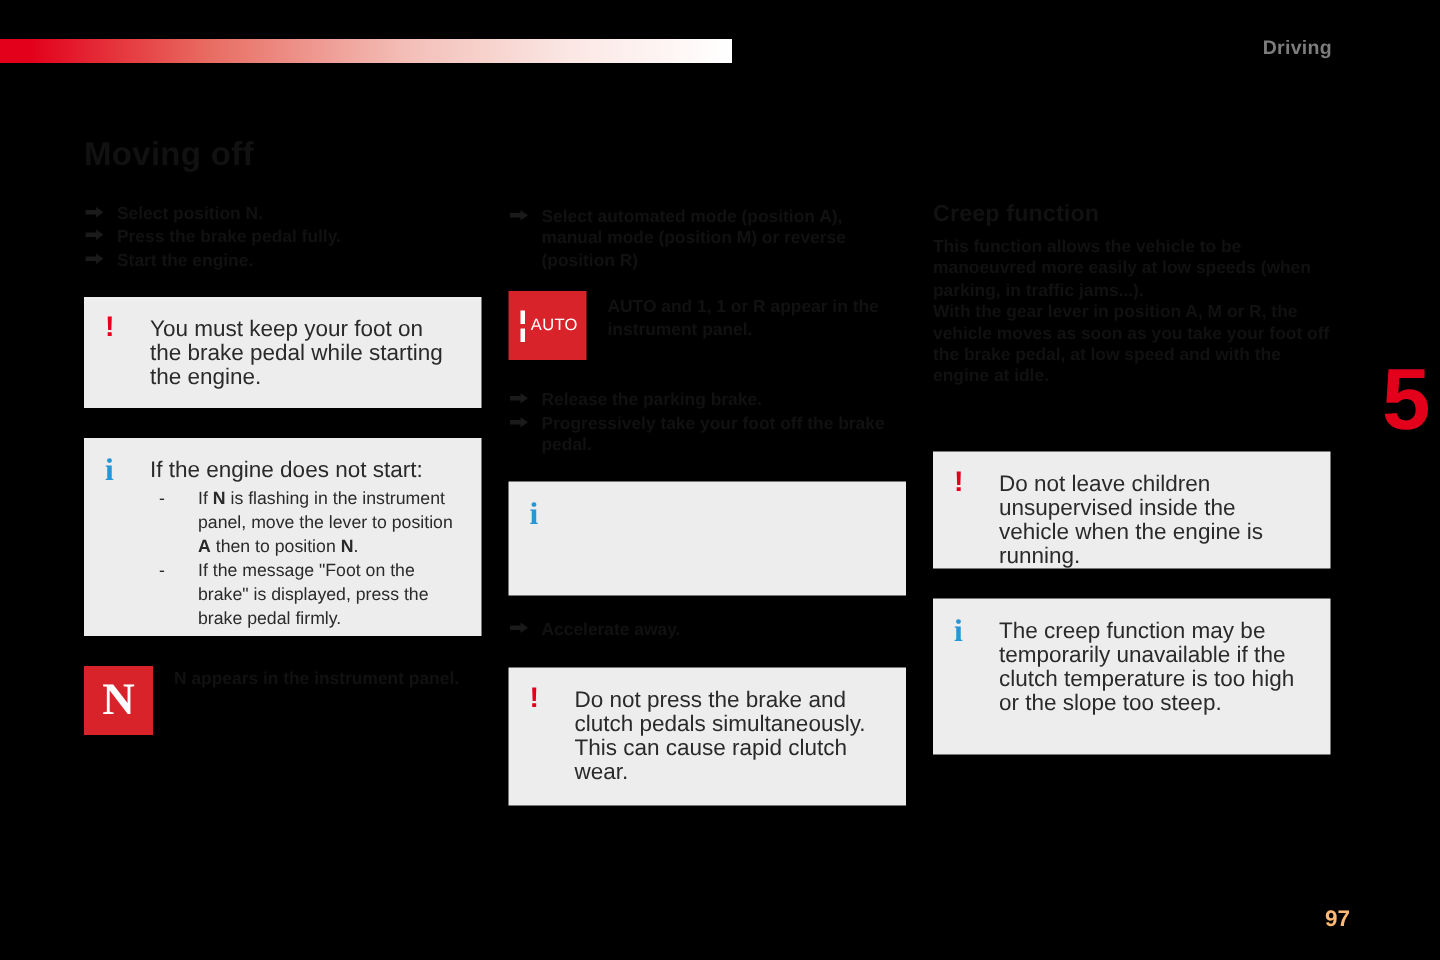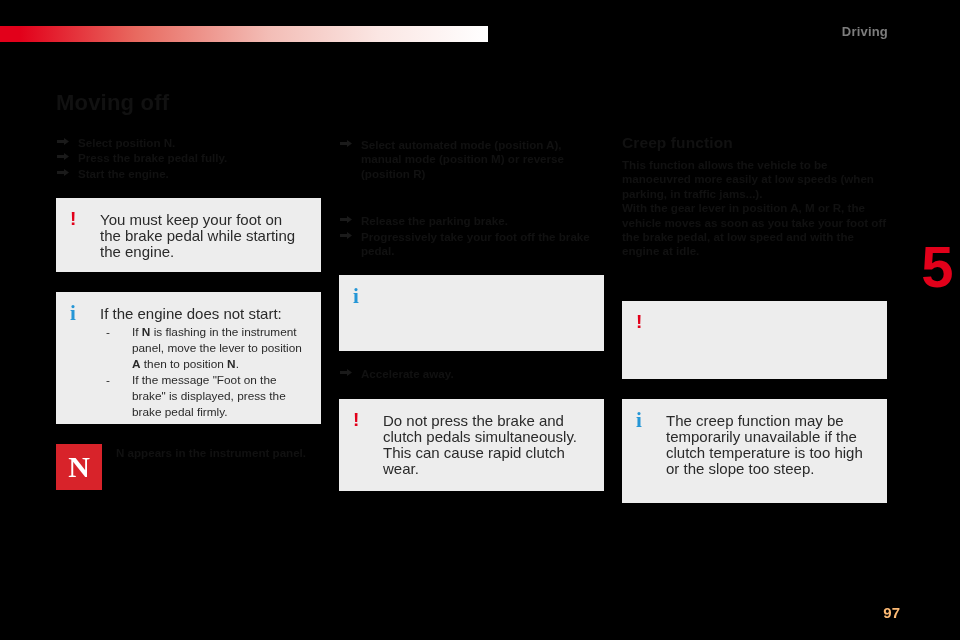--- a/index.html
+++ b/index.html
@@ -215,20 +215,32 @@
             <svg width="14" height="12" viewBox="0 0 14 12">
                 <path d="M1 3 h7 v-2 l5 3.5 -5 3.5 v-2 h-7 z" fill="#1a1a1a"></path>
               </svg>
           </span>
           <span>Select automated mode (position A), manual mode (position M) or reverse (position R)</span>
         </li>
       </ul>
 
       <div class="spacer-12"></div>
 
+      <div class="picto-row auto-row">
+        <div class="picto picto-auto">
+          <div class="inner">
+            <div class="bars">
+                <i></i>
+                <i></i>
+              </div>
+            <div class="txt">AUTO</div>
+          </div>
+        </div>
+        <div class="picto-text">AUTO and 1, 1 or R appear in the instrument panel.</div>
+      </div>
 
       <div class="spacer-20"></div>
 
       <ul class="actions">
         <li>
           <span class="marker">
             <svg width="14" height="12" viewBox="0 0 14 12">
                 <path d="M1 3 h7 v-2 l5 3.5 -5 3.5 v-2 h-7 z" fill="#1a1a1a"></path>
               </svg>
           </span>
@@ -278,20 +290,21 @@
 
       <h2 class="subtitle">Creep function</h2>
 
       <p class="body">This function allows the vehicle to be manoeuvred more easily at low speeds (when parking, in traffic jams...).</p>
       <p class="body">With the gear lever in position A, M or R, the vehicle moves as soon as you take your foot off the brake pedal, at low speed and with the engine at idle.</p>
 
       <div style="height:42px;"></div>
 
       <div class="note" style="height:78px;">
         <span class="glyph warn">!</span>
+        <p>Do not leave children unsupervised inside the vehicle when the engine is running.</p>
       </div>
 
       <div class="spacer-20"></div>
 
       <div class="note" style="height:104px;">
         <span class="glyph info">i</span>
         <p>The creep function may be temporarily unavailable if the clutch temperature is too high or the slope too steep.</p>
       </div>
 
     </div>

